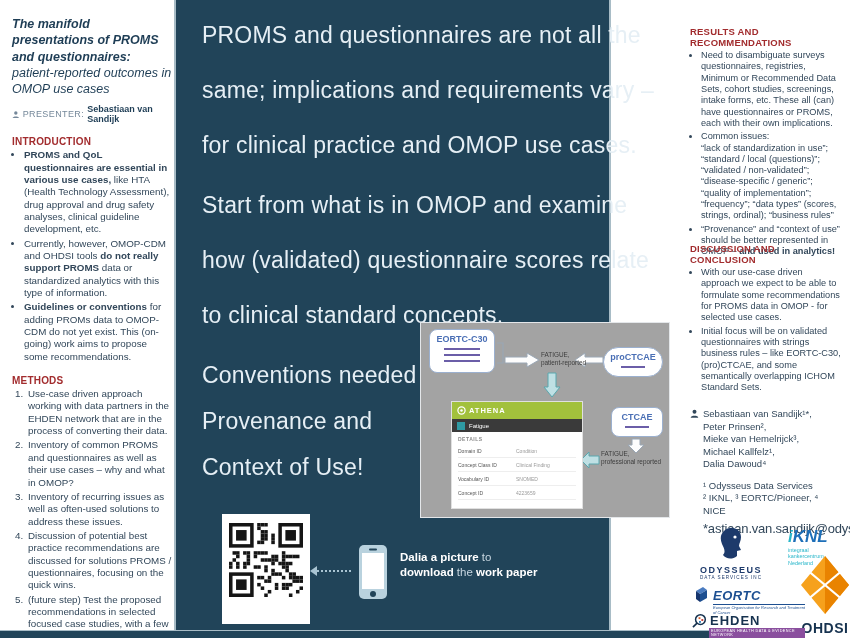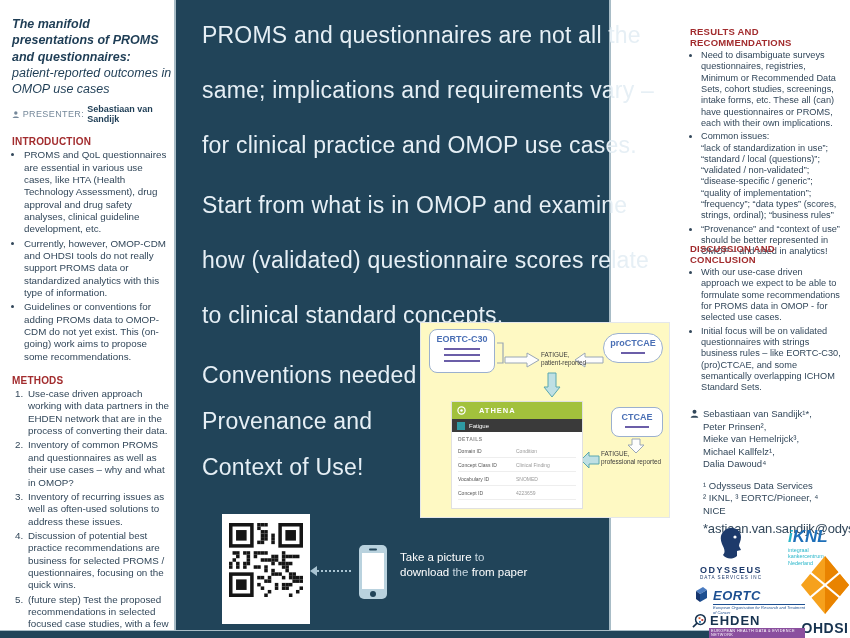--- a/index.html
+++ b/index.html
@@ -12,46 +12,46 @@
   .title-main { font-size:12.5px; font-weight:700; font-style:italic; color:#1e3d55; line-height:1.3; }
   .title-sub { font-size:12.5px; font-style:italic; color:#1e3d55; line-height:1.3; }
   .presenter-row { margin-top:7px; font-size:9px; display:flex; align-items:center; gap:3px; }
   .presenter-label { color:#75889a; letter-spacing:.4px; }
   .presenter-name { font-weight:700; color:#1e3d55; }
   .sec-h { color:#A22C2E; font-weight:700; font-size:10px; letter-spacing:.2px; margin-top:12px; margin-bottom:2px; }
   .body-list { list-style:disc outside; padding-left:12px; font-size:9.8px; line-height:1.26; }
   .body-list li { margin-bottom:2px; white-space:pre-line; }
   .num-list { list-style:decimal outside; padding-left:14px; font-size:9.8px; line-height:1.26; }
   .num-list li { margin-bottom:2px; padding-left:2px; }
-  .b { font-weight:400; }
+  .b { font-weight:700; }
 
   
   .center-panel { position:absolute; left:174px; top:0; width:437px; height:638px;
     background:#214459; border-left:2px solid #a8bcc6; border-right:2px solid #a8bcc6;padding-left:16px; }
   .big-text { position:absolute; left:26px; width:462px; font-size:23px; color:#e6eff5; line-height:55px; letter-spacing:.2px; }
   .big-1 { top:8px; }
   .big-2 { top:178px; }
   .big-3 { top:352px; width:250px; line-height:46px; }
 
   
-  .diagram-card { position:absolute; left:244px; top:322px; width:250px; height:196px; background:#fef9c3; border:1px solid #e4e7ea; }
+  .diagram-card { position:absolute; left:244px; top:322px; width:250px; height:196px; background:#a3a3a3; border:1px solid #e4e7ea; }
   .dg-box { position:absolute; border:1px solid #9bb0cf; border-radius:8px; background:#fff; text-align:center; }
   .dg-box .dg-label { font-weight:700; font-size:9px; color:#4A6FB5; margin-top:4px; }
   .dg-line { height:2px; background:#6b5ea8; margin:4px auto 0; }
   .dg-eortc { left:8px; top:6px; width:66px; height:44px; }
-  .dg-proctcae { left:182px; top:10px; width:60px; height:30px;border-radius:15px; }
+  .dg-proctcae { left:182px; top:24px; width:60px; height:30px;border-radius:15px; }
   .dg-ctcae { left:190px; top:84px; width:52px; height:30px; }
   .dg-fatigue { position:absolute; font-size:6.4px; color:#3c3c3c; line-height:1.25; white-space:pre-line; }
   .dg-fatigue-pat { left:120px; top:28px; width:56px; }
   .dg-fatigue-pro { left:180px; top:127px; width:68px; }
   .dg-arrows { position:absolute; left:0; top:0; }
 
   
   .athena { position:absolute; left:30px; top:78px; width:132px; height:108px; background:#fff; border:1px solid #e0e0e0; }
-  .athena-head { height:17px; background:#A2C13C; display:flex; align-items:center; padding-left:5px; gap:13px; }
+  .athena-head { height:17px; background:#A2C13C; display:flex; align-items:center; padding-left:5px; gap:3px; }
   .athena-brand { color:#fff; font-weight:700; font-size:7.5px; letter-spacing:1px; }
   .athena-bar { height:13px; background:#3a3a3a; display:flex; align-items:center; padding-left:5px; gap:4px; }
   .athena-chip { width:8px; height:8px; background:#2e9aa3; }
   .athena-term { color:#fff; font-size:6px; }
   .athena-details { padding:4px 6px 0 6px; }
   .athena-details-h { font-size:5px; font-weight:700; color:#8a8a8a; letter-spacing:.5px; margin-bottom:2px; }
   .athena-row { display:flex; height:14px; align-items:center; border-bottom:1px solid #eeeeee; }
   .athena-row .al { width:58px; font-size:5px; color:#555; }
   .athena-row .av { font-size:5px; color:#9a9a9a; }
 
@@ -123,21 +123,21 @@
       <li><span class="b">PROMS and QoL questionnaires are essential in various use cases,</span><span> like HTA (Health Technology Assessment), drug approval and drug safety analyses, clinical guideline development, etc.</span></li>
       <li><span>Currently, however, OMOP-CDM and OHDSI tools </span><span class="b">do not really support PROMS</span><span> data or standardized analytics with this type of information.</span></li>
       <li><span class="b">Guidelines or conventions</span><span> for adding PROMs data to OMOP-CDM do not yet exist. This (on-going) work aims to propose some recommendations.</span></li>
     </ul>
 
     <div class="sec-h">METHODS</div>
     <ol class="num-list">
       <li>Use-case driven approach working with data partners in the EHDEN network that are in the process of converting their data.</li>
       <li>Inventory of common PROMS and questionnaires as well as their use cases – why and what in OMOP?</li>
       <li>Inventory of recurring issues as well as often-used solutions to address these issues.</li>
-      <li>Discussion of potential best practice recommendations are business for selected PROMS / questionnaires, focusing on the quick wins.</li>
+      <li>Discussion of potential best practice recommendations are discussed for solutions PROMS / questionnaires, focusing on the quick wins.</li>
       <li>(future step) Test the proposed recommendations in selected focused case studies, with a few data partners, to determine value added and usability of the approach or recommendations</li>
     </ol>
   </aside>
 
   <main class="center-panel">
     <div class="big-text big-1">PROMS and questionnaires are not all the same; implications and requirements vary – for clinical practice and OMOP use cases.</div>
     <div class="big-text big-2">Start from what is in OMOP and examine how (validated) questionnaire scores relate to clinical standard concepts.</div>
     <div class="big-text big-3">Conventions needed for Provenance and Context of Use!</div>
 
     <div class="diagram-card">
@@ -312,22 +312,22 @@
     </div>
     <span class="qr-connector-tip"></span>
     <span class="qr-connector"></span>
     <svg class="phone" width="30" height="56" viewBox="0 0 30 56">
       <rect x="1" y="1" width="28" height="54" rx="5" fill="#b9d2de"></rect>
       <rect x="11" y="4.5" width="8" height="2" rx="1" fill="#214459"></rect>
       <rect x="4" y="9" width="22" height="36" fill="#ffffff"></rect>
       <circle cx="15" cy="50" r="3" fill="#214459"></circle>
     </svg>
     <div class="qr-cta">
-      <span class="b">Take a picture</span><span> to</span><br>
-      <span class="b">download</span><span> the </span><span class="b">from paper</span>
+      <span class="b">Dalia a picture</span><span> to</span><br>
+      <span class="b">download</span><span> the </span><span class="b">work paper</span>
     </div>
   </main>
 
   <aside class="right-col">
     <div class="r-results">
       <div class="sec-h">RESULTS AND RECOMMENDATIONS</div>
       <ul class="r-list">
         <li><span>Need to disambiguate surveys questionnaires, registries, Minimum or Recommended Data Sets, cohort studies, screenings, intake forms, etc. These all (can) have questionnaires or PROMS, each with their own implications.</span></li>
         <li><span>Common issues:
 “lack of standardization in use”; “standard / local (questions)”; “validated / non-validated”; “disease-specific / generic”; “quality of implementation”; “frequency”; “data types” (scores, strings, ordinal); “business rules”</span></li>

